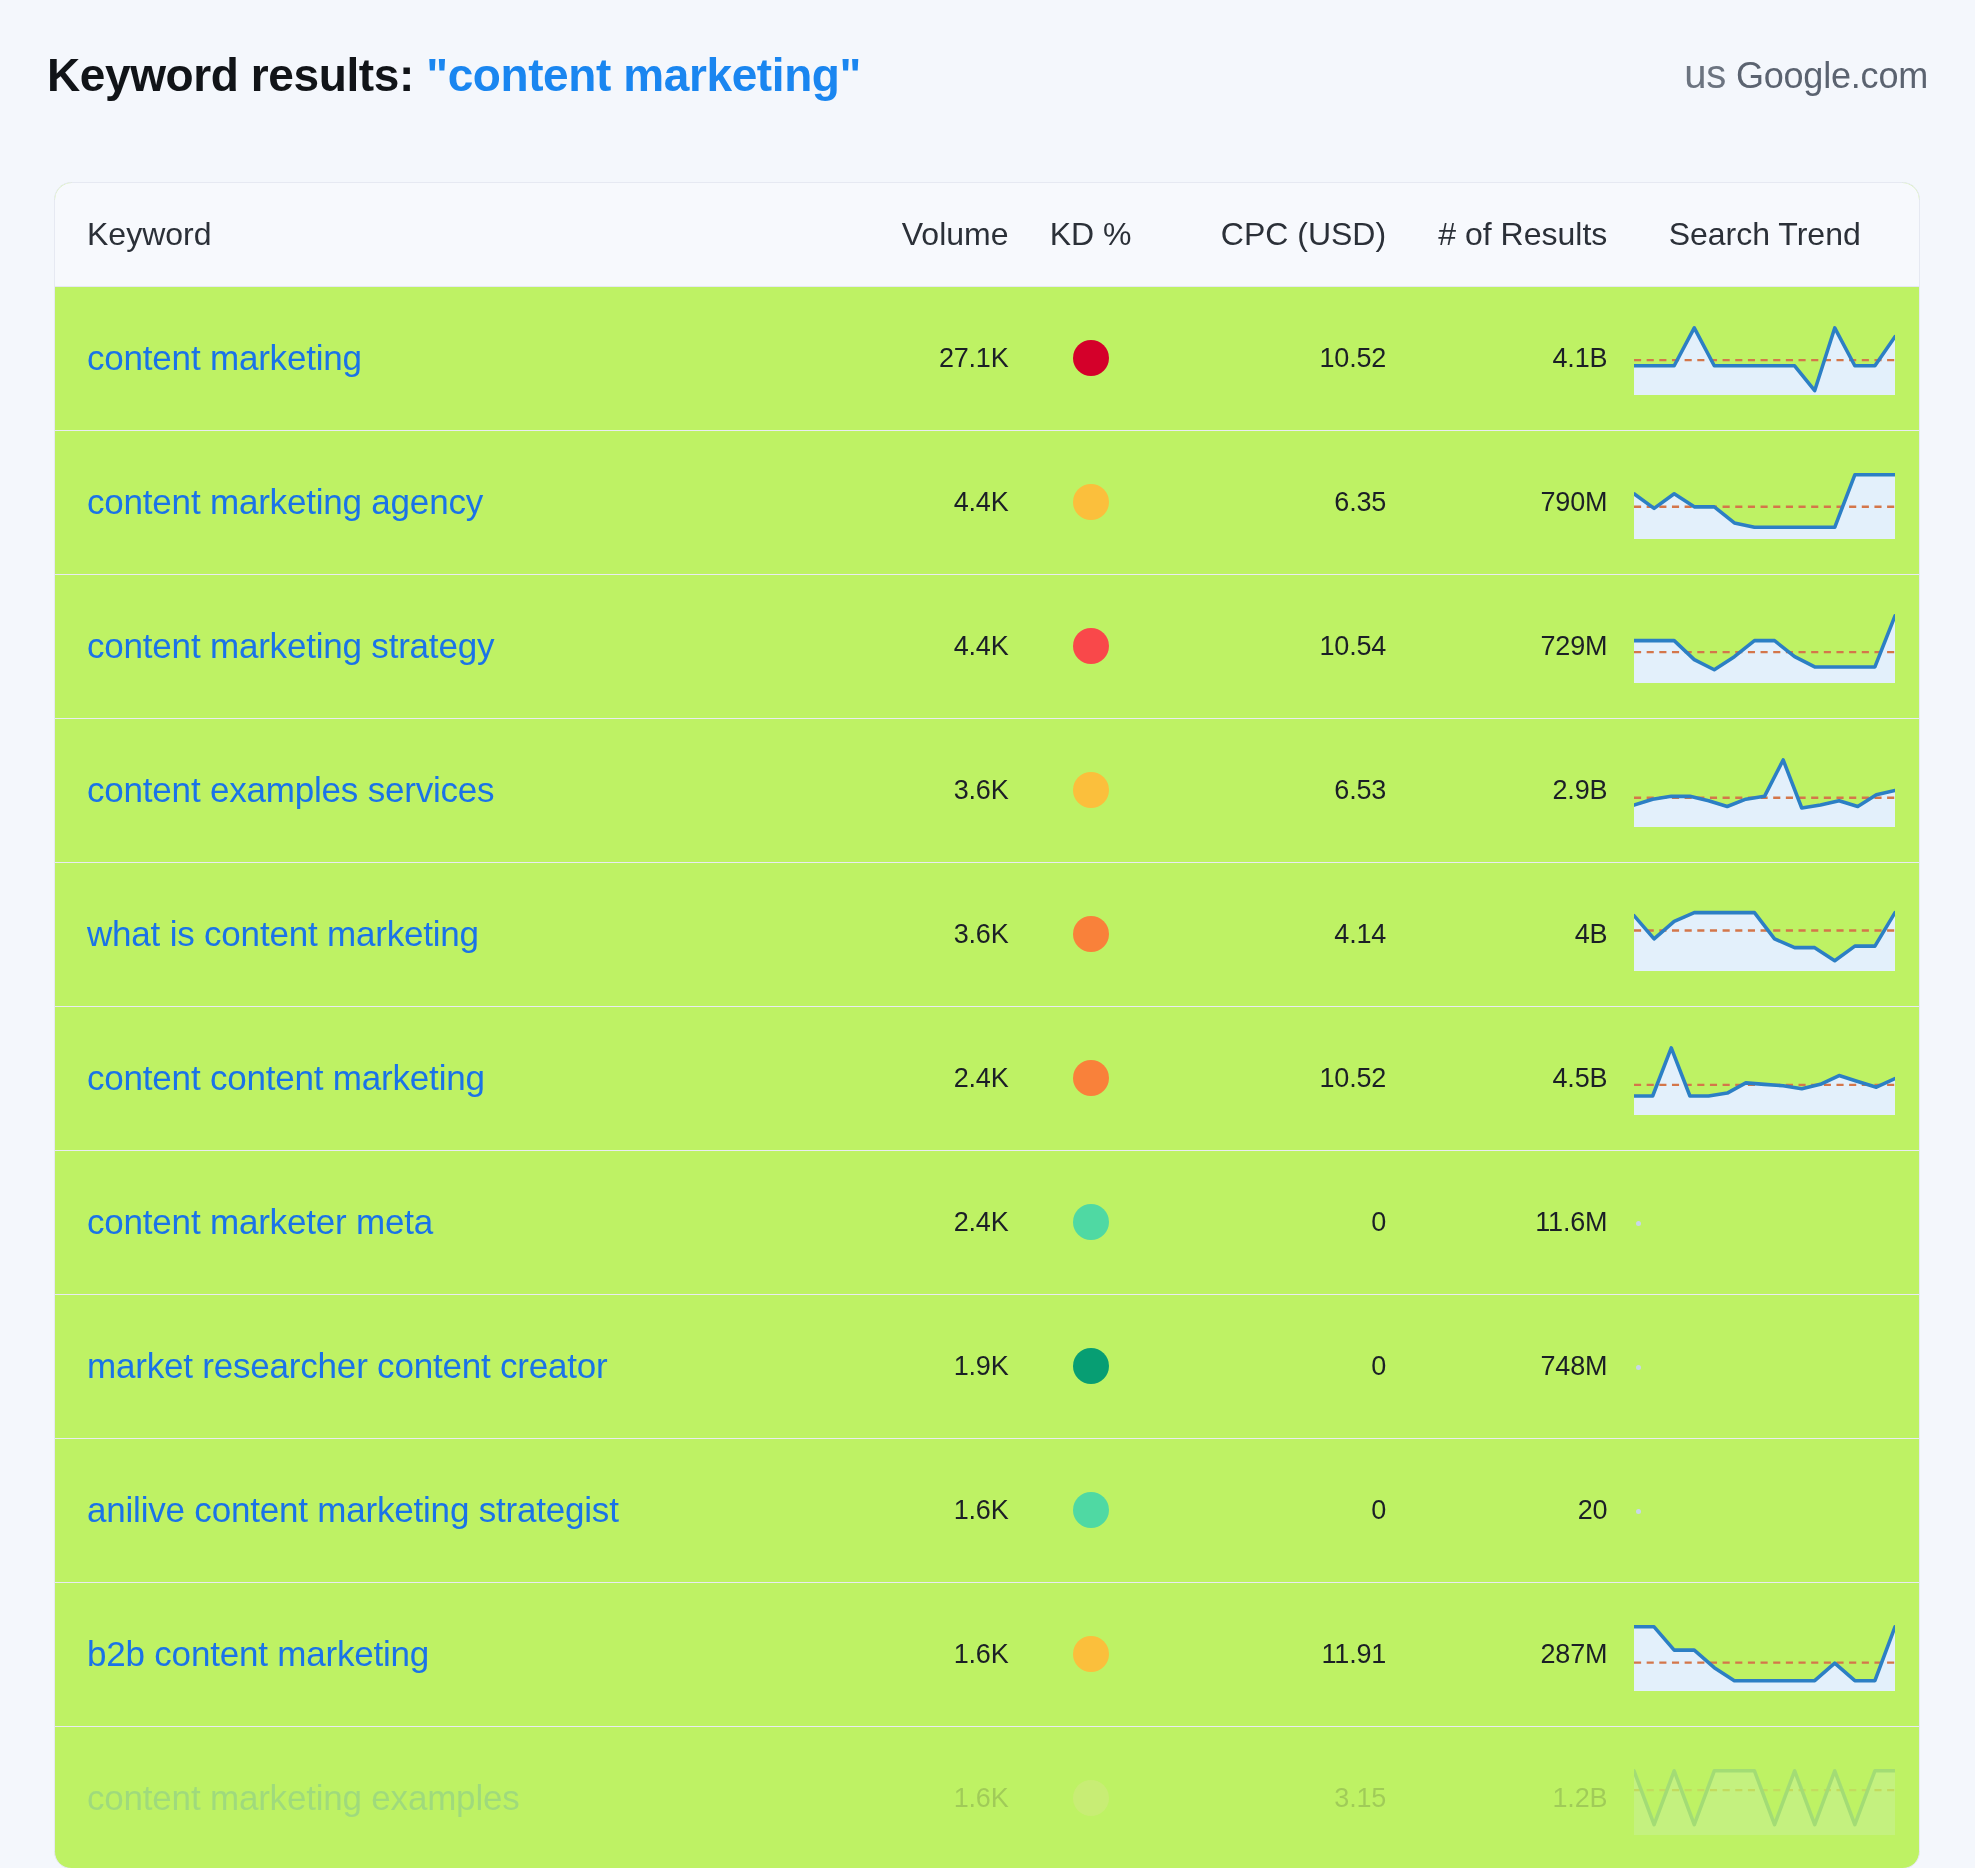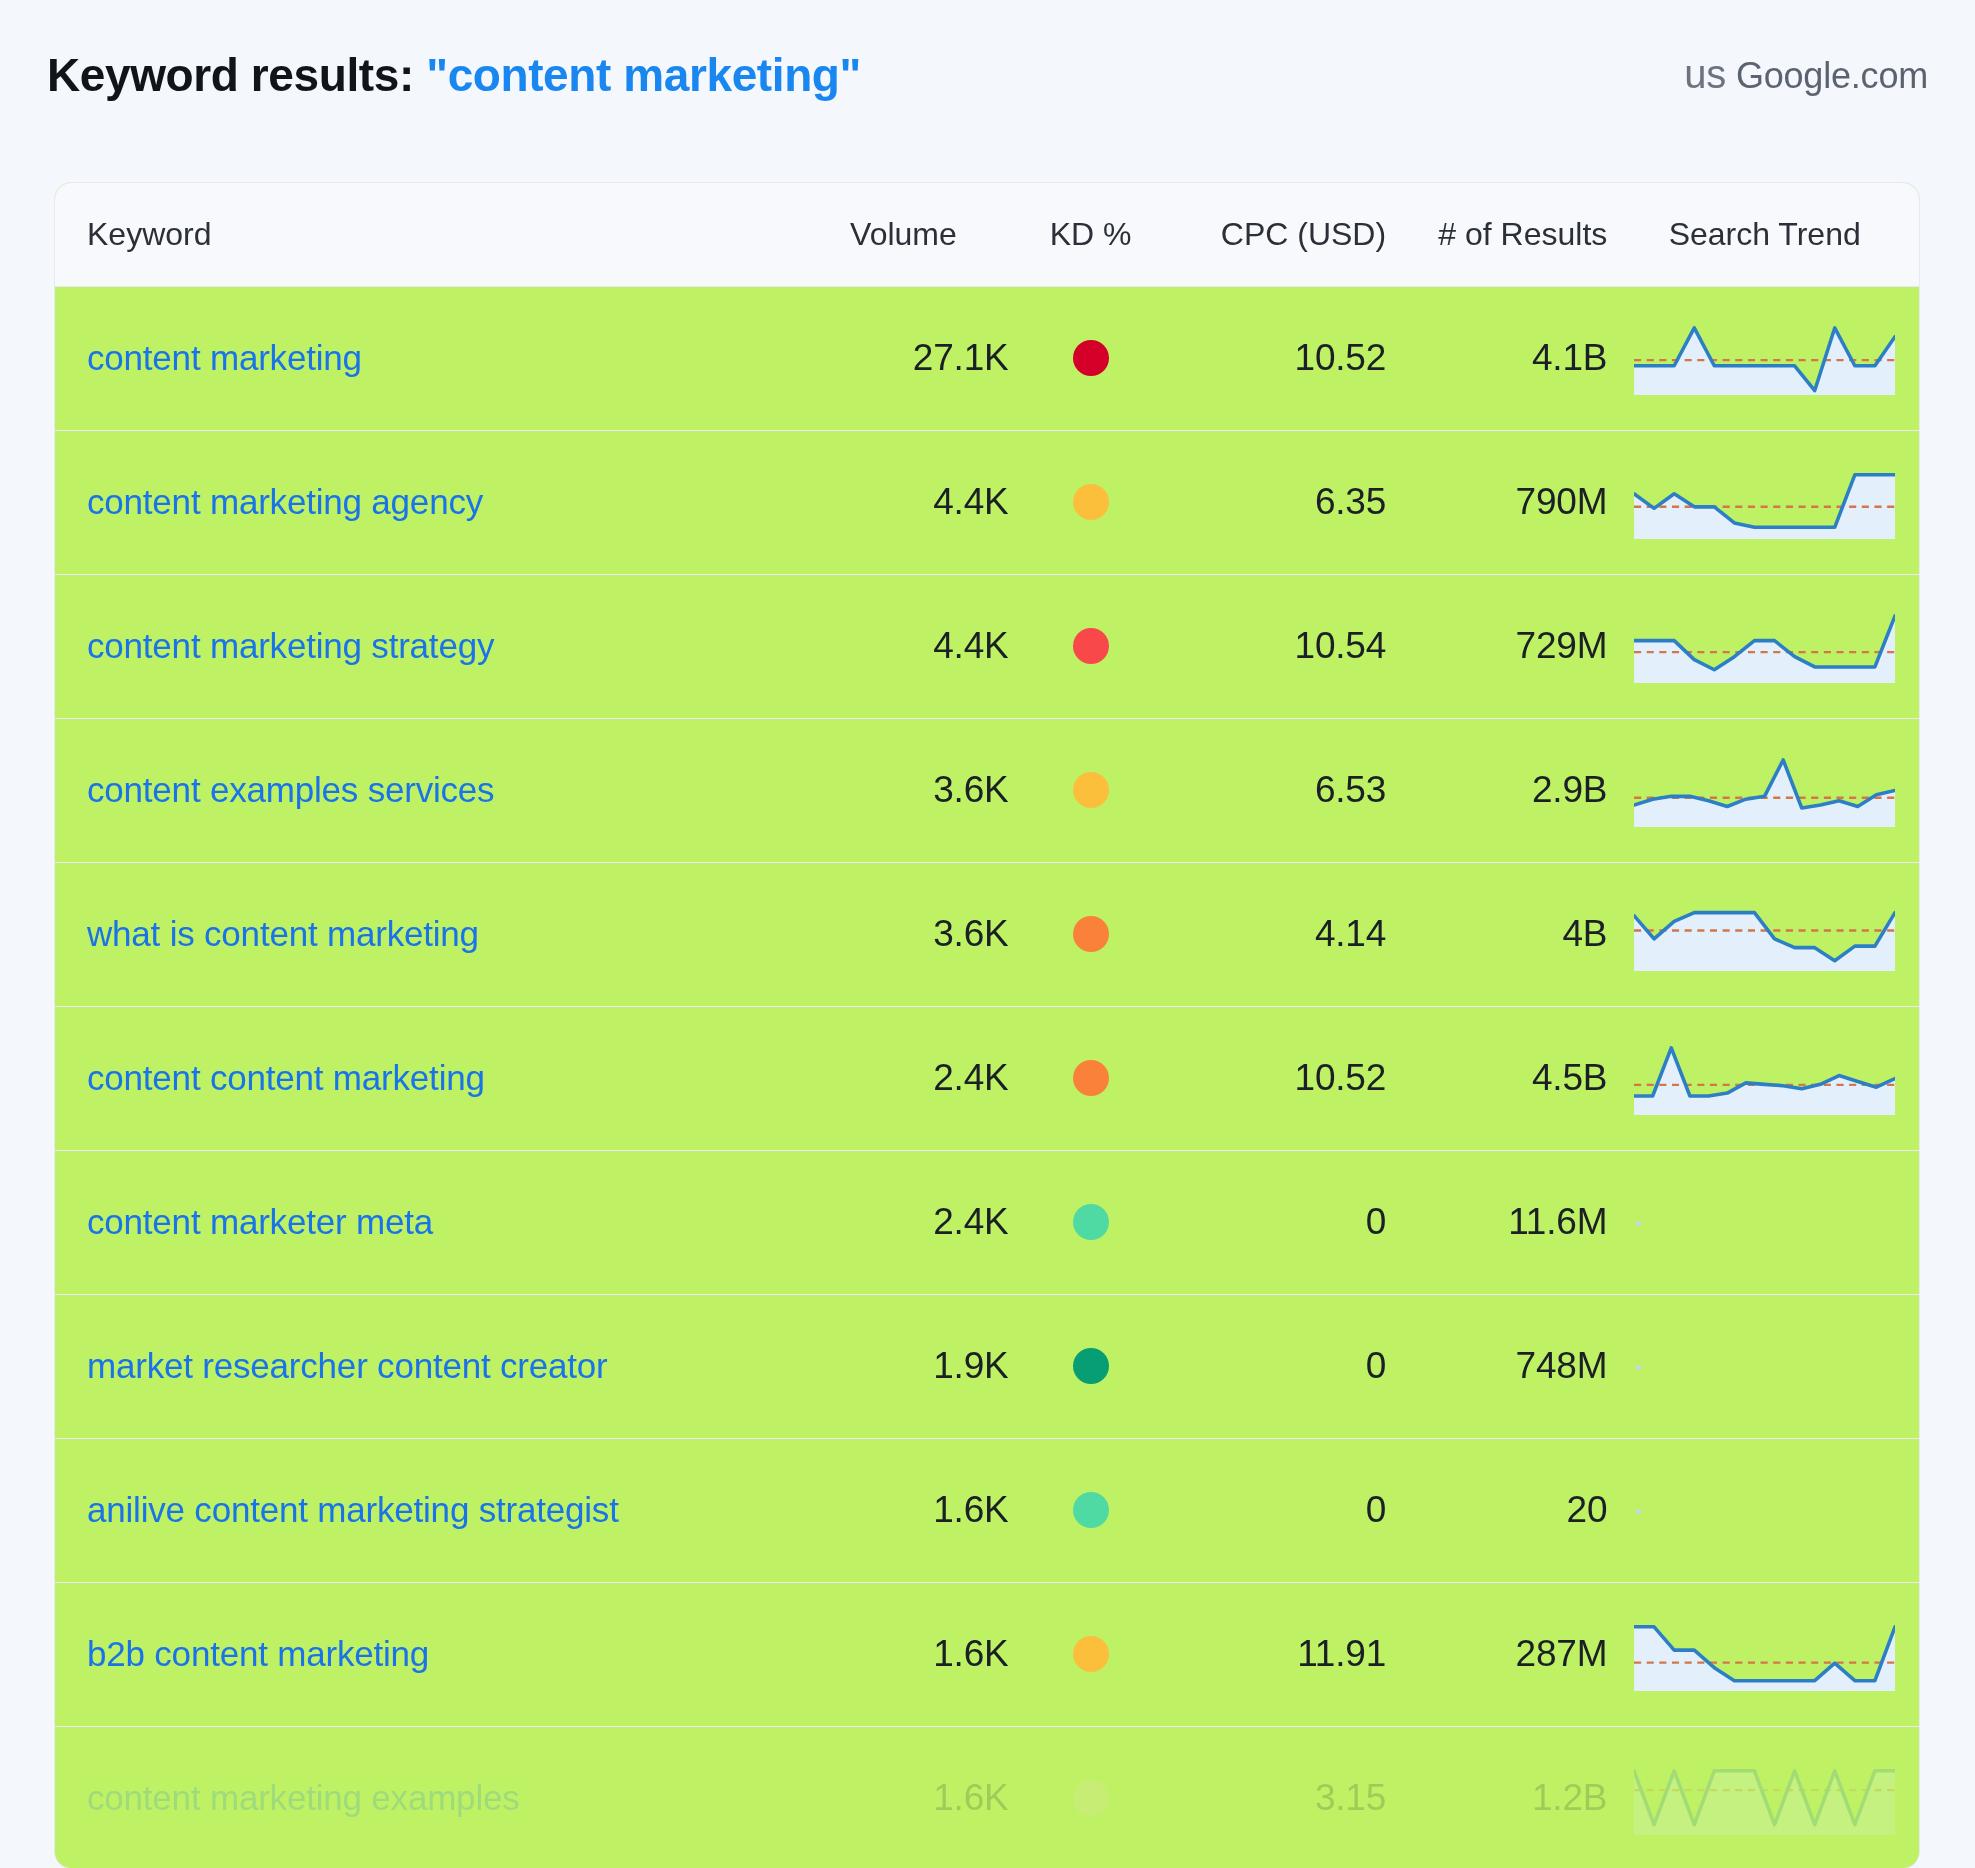--- a/index.html
+++ b/index.html
@@ -52,36 +52,36 @@
   thead th {
     background: #f7f9fd;
     height: 103px;
     font-size: 32px;
     font-weight: normal;
     color: #2b3038;
     border-bottom: 1.6px solid #e6e9f2;
     vertical-align: middle;
   }
   th.h-kw    { text-align: left;  padding-left: 32px; }
-  th.h-vol   { text-align: center; padding-right: 11px; }
+  th.h-vol   { text-align: right; padding-right: 11px; }
   th.h-kd    { text-align: center; }
   th.h-cpc   { text-align: right; padding-right: 12.6px; }
   th.h-res   { text-align: right; padding-right: 20.5px; }
   th.h-trend { text-align: center; padding-right: 17.4px; }
 
   tbody tr { height: 144px; border-bottom: 1.6px solid #e9ebf3; }
   tbody td { vertical-align: middle; }
 
   td.kw-cell { padding-left: 32px; }
   .kw-link {
     font-size: 35px; color: #1a73e8; text-decoration: none;
     letter-spacing: -0.2px; white-space: nowrap; display: inline-block;
   }
   td.vol-cell, td.cpc-cell, td.res-cell {
-    text-align: right; font-size: 37px; color: #1b1f26; letter-spacing: -0.2px;
+    text-align: right; font-size: 27px; color: #1b1f26; letter-spacing: -0.2px;
   }
   td.vol-cell { padding-right: 11px; }
   td.cpc-cell { padding-right: 12.6px; }
   td.res-cell { padding-right: 20.5px; }
   td.kd-cell  { text-align: center; }
   td.trend-cell { text-align: center; padding-right: 17.4px; }
 
   .kd-dot {
     display: inline-block; width: 36px; height: 36px; border-radius: 50%;
     vertical-align: middle;

